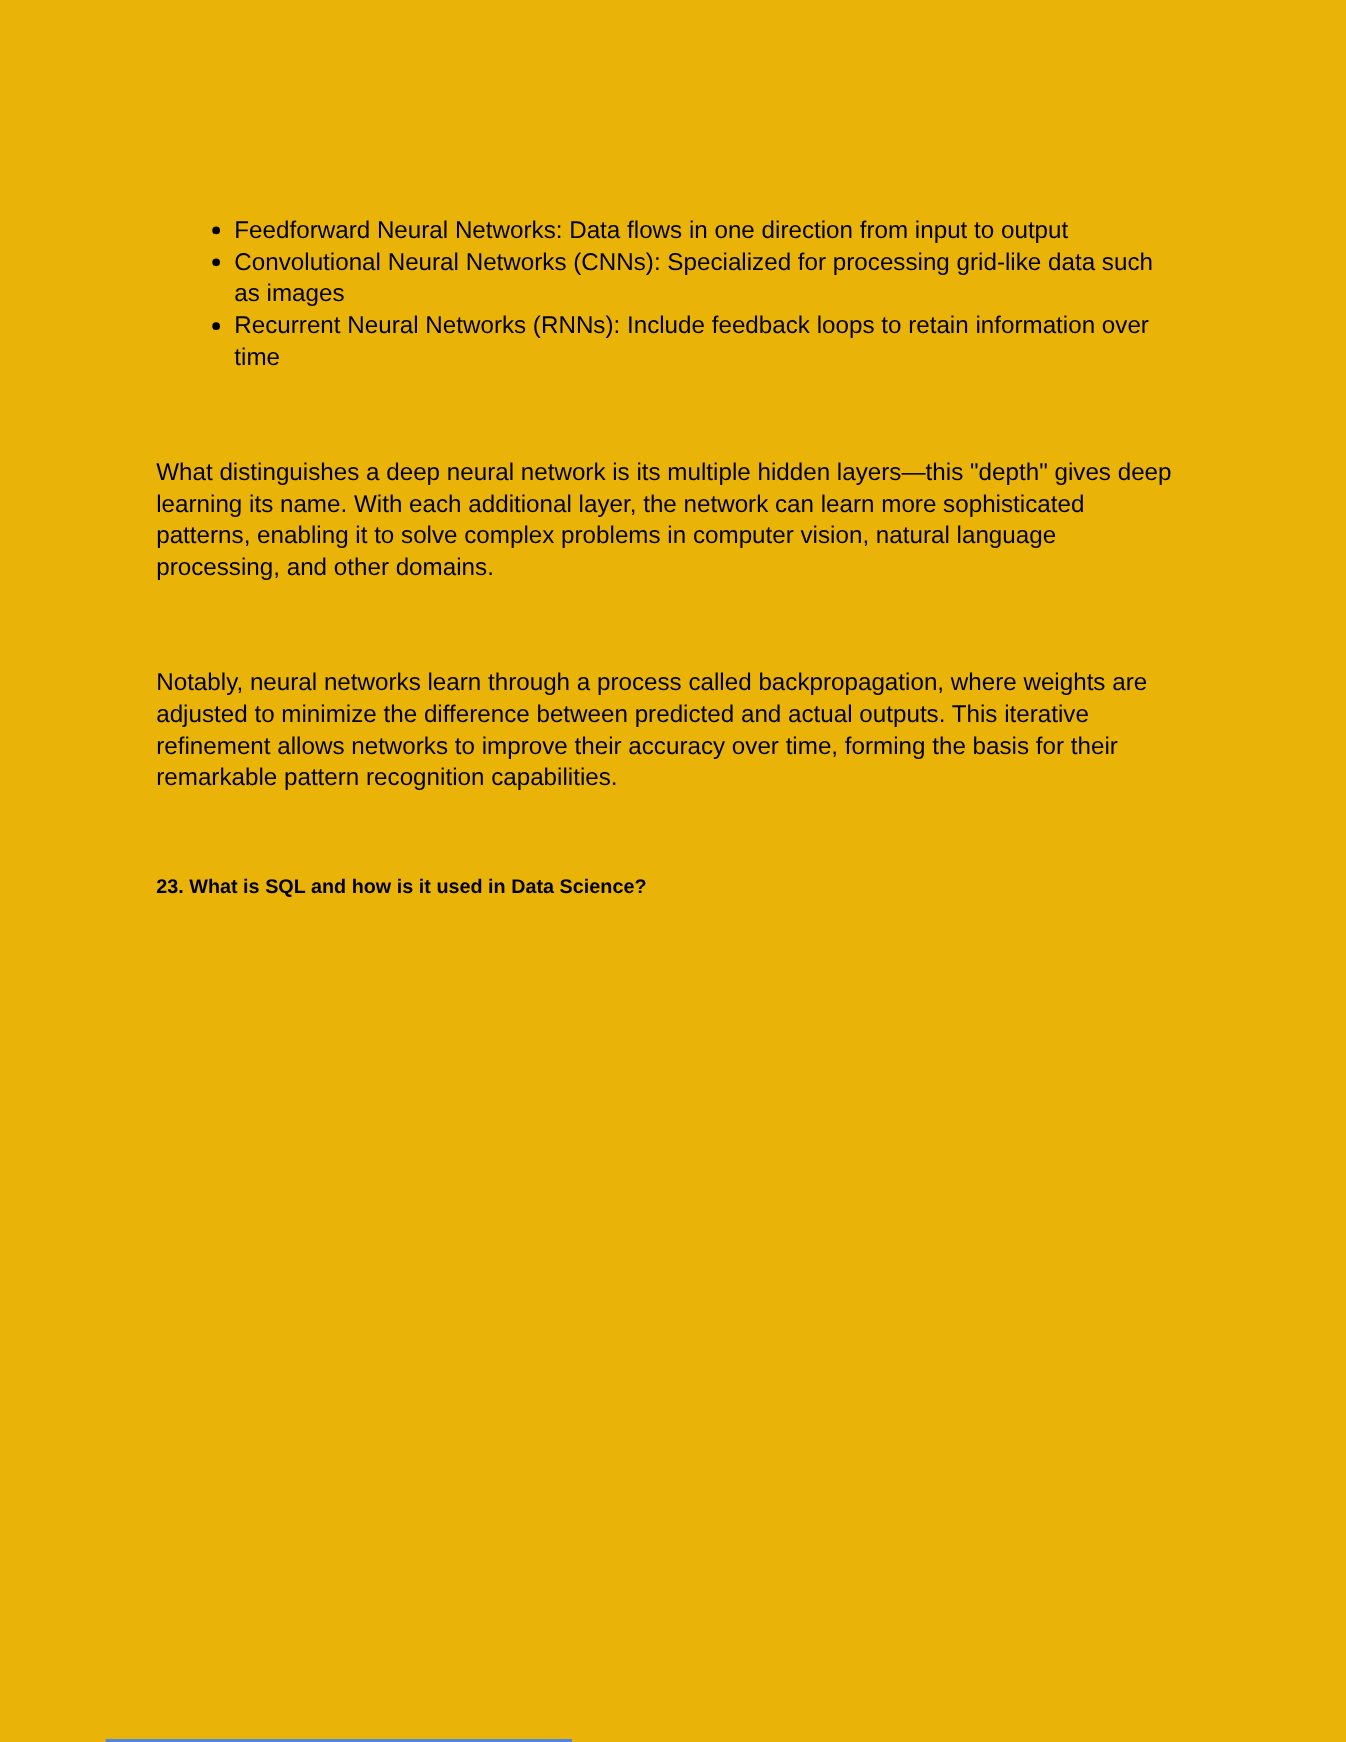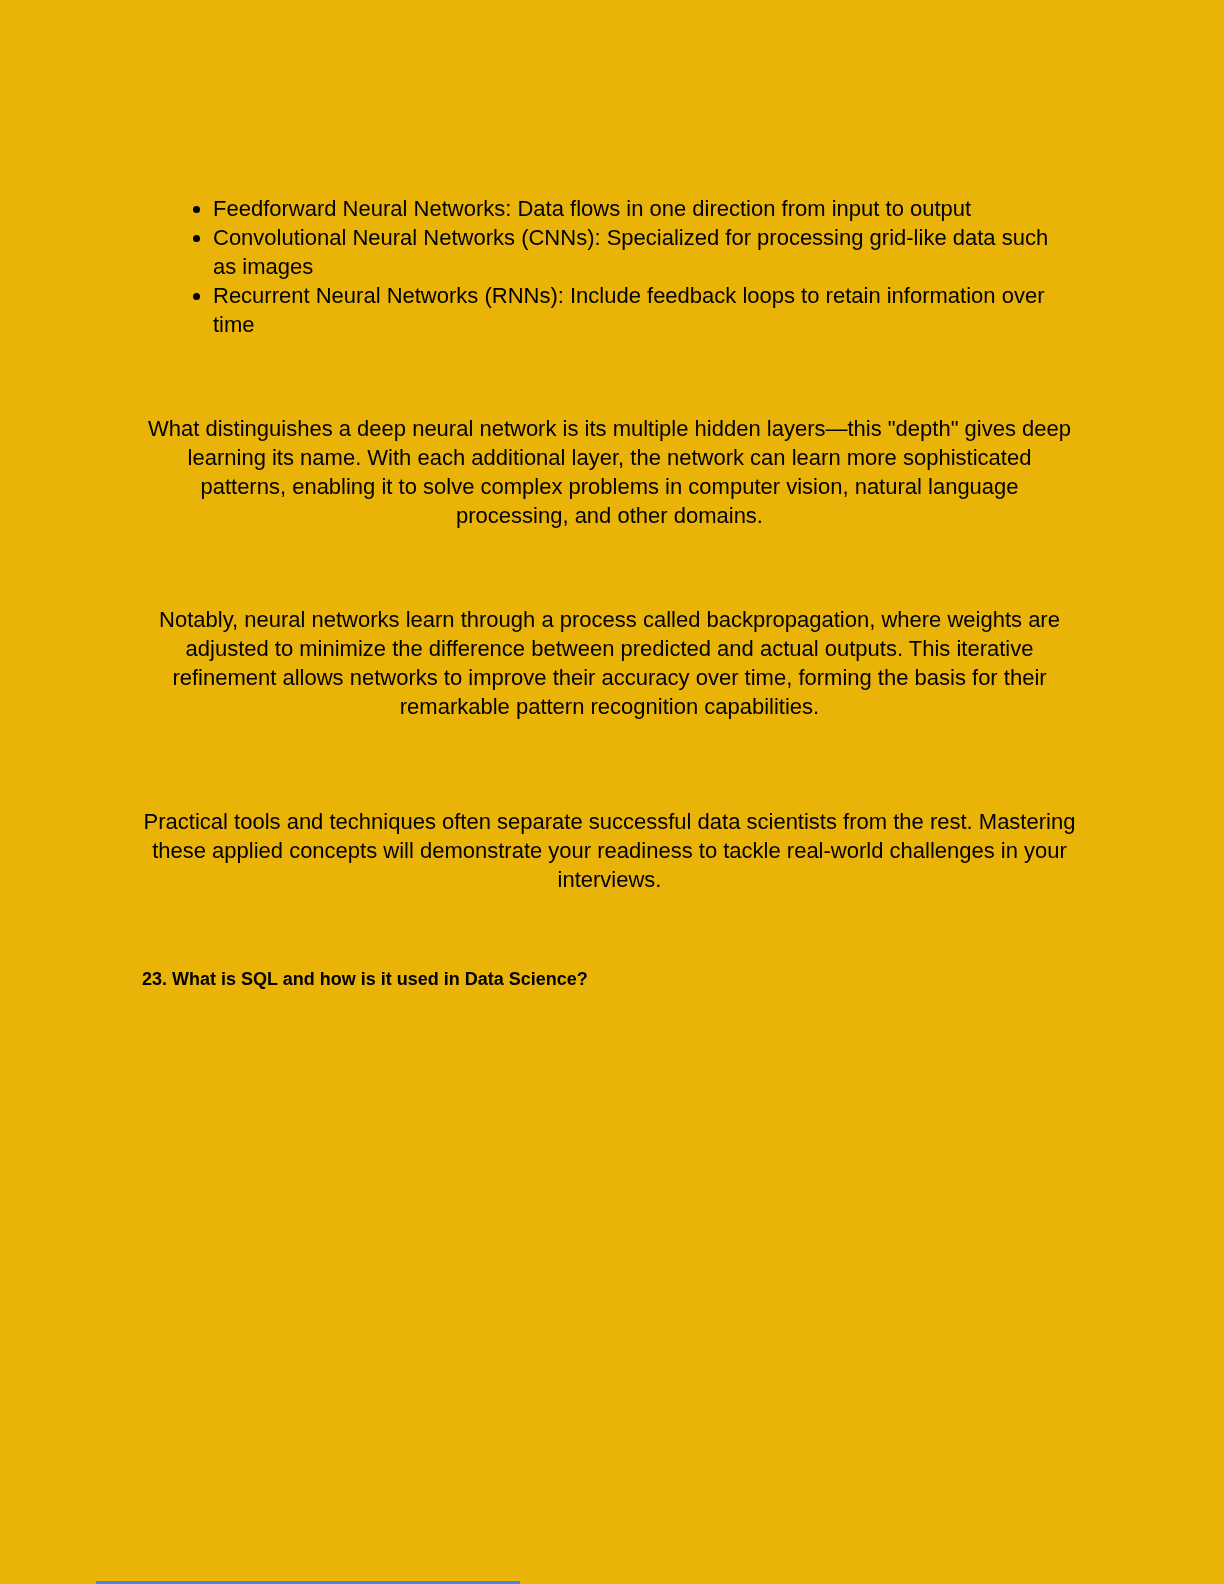--- a/index.html
+++ b/index.html
@@ -25,21 +25,20 @@
     margin: 0;
     padding: 0 0 0 71px;
     list-style: disc outside;
   }
   ul.bullet-list li {
     margin: 0;
     padding: 0;
   }
   p.para {
     margin: 75px 0 0 0;
-    text-align: center;
   }
   h2.section-heading {
     margin: 77px 0 0 0;
     font-size: 30px;
     line-height: 40px;
     font-weight: bold;
     letter-spacing: 0;
   }
   p.para-practical {
     margin-top: 86px;
@@ -68,20 +67,19 @@
       <li>Feedforward Neural Networks: Data flows in one direction from input to output</li>
       <li>Convolutional Neural Networks (CNNs): Specialized for processing grid-like data such as images</li>
       <li>Recurrent Neural Networks (RNNs): Include feedback loops to retain information over time</li>
     </ul>
 
     <p class="para">What distinguishes a deep neural network is its multiple hidden layers—this "depth" gives deep learning its name. With each additional layer, the network can learn more sophisticated patterns, enabling it to solve complex problems in computer vision, natural language processing, and other domains.</p>
 
     <p class="para">Notably, neural networks learn through a process called backpropagation, where weights are adjusted to minimize the difference between predicted and actual outputs. This iterative refinement allows networks to improve their accuracy over time, forming the basis for their remarkable pattern recognition capabilities.</p>
 
 
-    <p class="para para-practical">Practical tools and techniques often separate successful data scientists from the rest. Mastering these applied concepts will demonstrate your readiness to tackle real-world challenges in your interviews.</p>
 
     <h3 class="question-heading">23. What is SQL and how is it used in Data Science?</h3>
 
   </div>
 
   <div class="bottom-rule" style="background: rgb(74, 134, 232);"></div>
 </div>
 
 </body></html>

